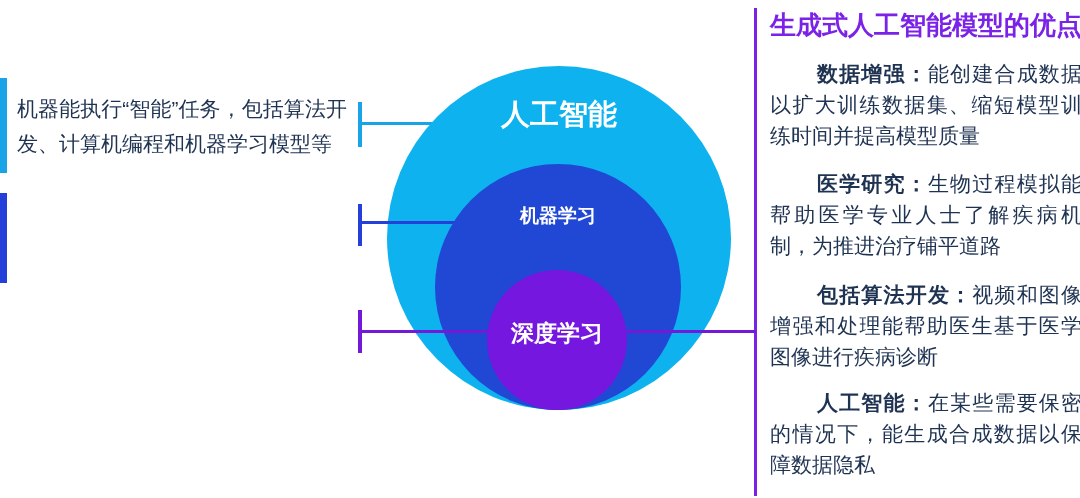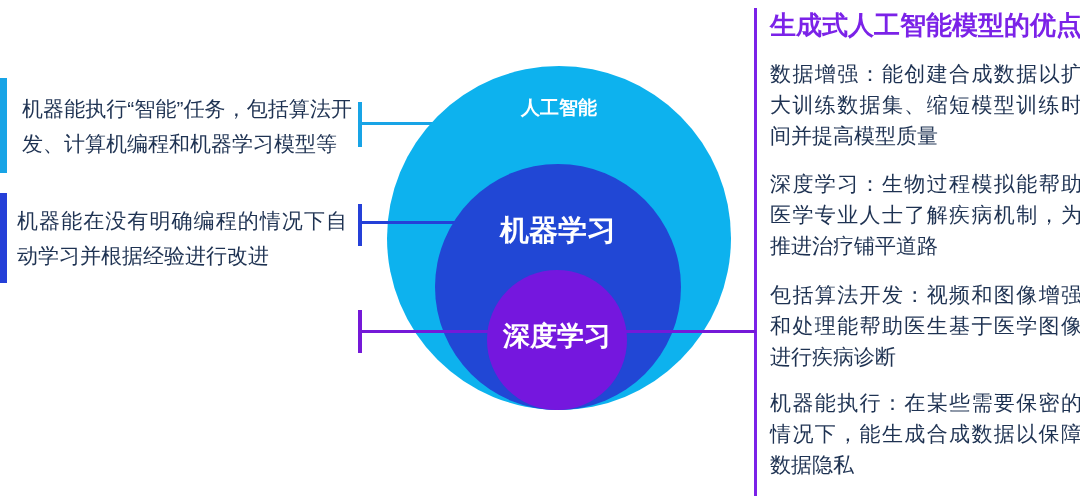--- a/index.html
+++ b/index.html
@@ -12,21 +12,21 @@
     position:absolute;left:0;width:352px;display:flex;align-items:center;
     box-sizing:border-box;padding-left:17px;
   }
   .left-item .bar{
     position:absolute;left:0;top:0;bottom:0;width:7px;
   }
   .left-text{
     margin:0;font-size:21px;line-height:35px;color:var(--text_navy);
     text-align:justify;width:330px;
   }
-  #left-0{top:78px;height:95px;justify-content:flex-end;}
+  #left-0{top:78px;height:95px;}
   #left-1{top:193px;height:90px;}
   #left-2{top:308px;height:85px;}
   #left-0 .bar{background:var(--cyan_line);}
   #left-1 .bar{background:var(--blue_line);}
   #left-2 .bar{background:var(--purple_line);}
   
   .tick{position:absolute;left:358px;width:4px;}
   .hline{position:absolute;height:3px;}
   #tick-0{top:102px;height:45px;background:var(--cyan_line);}
   #tick-1{top:204px;height:42px;background:var(--blue_line);}
@@ -35,71 +35,70 @@
   #hline-1{left:362px;top:221px;width:108px;background:var(--blue_line);z-index:3;}
   #hline-2{left:362px;top:330px;width:394px;background:var(--purple_line);z-index:5;}
   
   .circle{position:absolute;border-radius:50%;}
   #circle-ai{left:387px;top:66px;width:344px;height:344px;background:var(--cyan);z-index:2;}
   #circle-ml{left:435px;top:164px;width:246px;height:246px;background:var(--blue);z-index:4;}
   #circle-dl{left:487px;top:270px;width:140px;height:140px;background:var(--purple);z-index:6;}
   .circle-label{
     position:absolute;z-index:7;color:#ffffff;font-weight:bold;text-align:center;
   }
-  #label-ai{left:387px;top:95px;width:344px;font-size:19px;}
-  #label-ml{left:435px;top:211px;width:246px;font-size:29px;font-family:Liberation Serif, serif;}
-  #label-dl{left:487px;top:318px;width:140px;font-size:27px;}
+  #label-ai{left:387px;top:95px;width:344px;font-size:29px;}
+  #label-ml{left:435px;top:203px;width:246px;font-size:19px;font-family:Liberation Serif, serif;}
+  #label-dl{left:487px;top:318px;width:140px;font-size:23px;}
   
   .right-vline{
     position:absolute;left:754px;top:8px;width:3px;height:488px;
     background:var(--violet);z-index:0;
   }
   .right-title{
     position:absolute;left:770px;top:8px;width:312px;margin:0;
     font-size:26px;font-weight:bold;color:var(--violet);white-space:nowrap;
   }
   .right-item{
     position:absolute;left:770px;width:312px;margin:0;
     font-size:21px;line-height:31px;color:var(--text_navy);text-align:justify;
   }
-  .right-item .lead{font-weight:normal;}
+  .right-item .lead{font-weight:bold;margin-left:47px;}
   #right-0{top:58px;}
   #right-1{top:168px;}
   #right-2{top:279px;}
   #right-3{top:387px;}
 </style>
 </head>
 <body>
 
 <div class="canvas">
 
   <div class="left-item" id="left-0">
     <div class="bar"></div>
     <p class="left-text">机器能执行“智能”任务，包括算法开发、计算机编程和机器学习模型等</p>
   </div>
   <div class="left-item" id="left-1">
     <div class="bar"></div>
-    <p class="left-text">机器能在没有明确编程的情况下自动学习并根据经验进行改进</p>
   </div>
 
   <div class="tick" id="tick-0"></div>
   <div class="tick" id="tick-1"></div>
   <div class="tick" id="tick-2"></div>
   <div class="hline" id="hline-0"></div>
   <div class="hline" id="hline-1"></div>
   <div class="hline" id="hline-2"></div>
 
   <div class="circle" id="circle-ai"></div>
   <div class="circle" id="circle-ml"></div>
   <div class="circle" id="circle-dl"></div>
   <div class="circle-label" id="label-ai">人工智能</div>
   <div class="circle-label" id="label-ml">机器学习</div>
   <div class="circle-label" id="label-dl">深度学习</div>
 
   <div class="right-vline"></div>
   <p class="right-title">生成式人工智能模型的优点</p>
 
   <p class="right-item" id="right-0"><span class="lead">数据增强：</span><span>能创建合成数据以扩大训练数据集、缩短模型训练时间并提高模型质量</span></p>
-  <p class="right-item" id="right-1"><span class="lead">深度学习：</span><span>生物过程模拟能帮助医学专业人士了解疾病机制，为推进治疗铺平道路</span></p>
+  <p class="right-item" id="right-1"><span class="lead">医学研究：</span><span>生物过程模拟能帮助医学专业人士了解疾病机制，为推进治疗铺平道路</span></p>
   <p class="right-item" id="right-2"><span class="lead">包括算法开发：</span><span>视频和图像增强和处理能帮助医生基于医学图像进行疾病诊断</span></p>
-  <p class="right-item" id="right-3"><span class="lead">机器能执行：</span><span>在某些需要保密的情况下，能生成合成数据以保障数据隐私</span></p>
+  <p class="right-item" id="right-3"><span class="lead">人工智能：</span><span>在某些需要保密的情况下，能生成合成数据以保障数据隐私</span></p>
 
 </div>
 
 </body></html>

